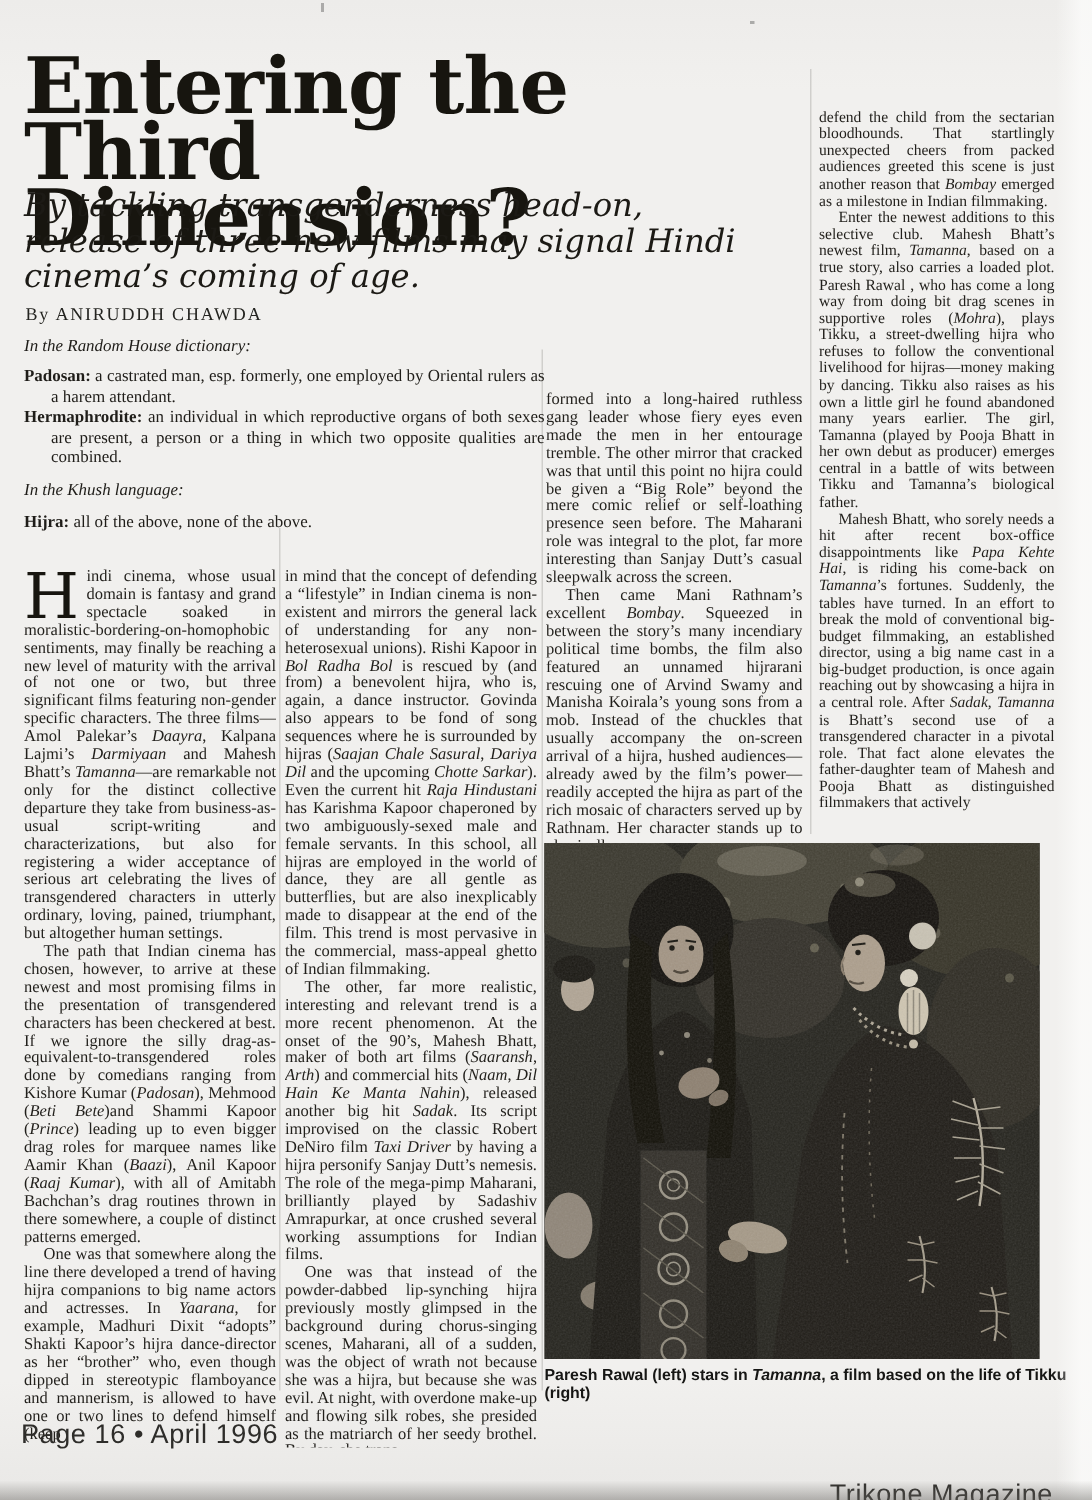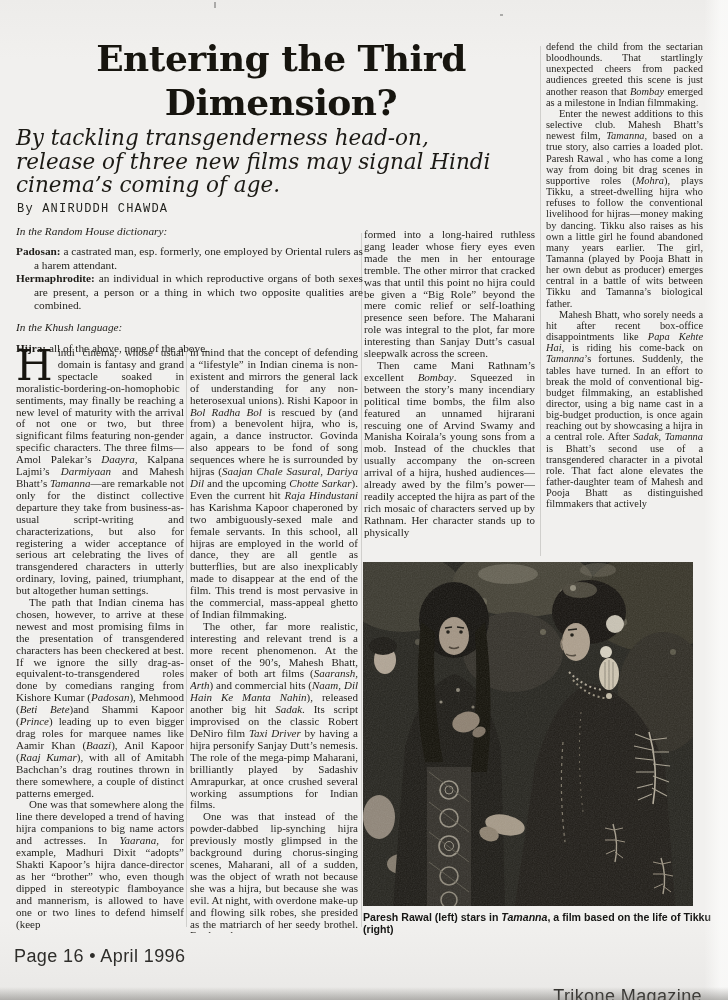--- a/index.html
+++ b/index.html
@@ -3,36 +3,36 @@
 <meta charset="utf-8">
 <style>
   html,body{margin:0;padding:0;background:#8a8a8a;}
   #page{
     position:relative;width:728px;height:1000px;margin:0 auto;overflow:hidden;
     background:linear-gradient(180deg,#edecea 0%,#f1f0ee 6%,#f1f0ee 92%,#e9e8e6 100%);
     font-family:"Liberation Serif","DejaVu Serif",serif;color:#211f1b;
   }
   
   .title{position:absolute;left:16px;top:36px;width:530px;
-    font-family:"DejaVu Serif",serif;font-weight:bold;font-size:36px;line-height:44px;
-    letter-spacing:-0.5px;color:#17150f;text-align:center;}
+    font-family:"DejaVu Serif",serif;font-weight:bold;font-size:52px;line-height:44px;
+    letter-spacing:-0.5px;color:#17150f;}
   .subtitle{position:absolute;left:16px;top:126px;width:540px;
     font-family:"DejaVu Serif",serif;font-style:italic;font-weight:normal;
     font-size:21.5px;line-height:23.5px;color:#1c1a15;}
   .byline{position:absolute;left:17px;top:202px;
-    font-family:Liberation Mono, monospace;font-size:12px;letter-spacing:1.2px;color:#242420;}
+    font-family:Liberation Serif, serif;font-size:12px;letter-spacing:1.2px;color:#242420;}
   
   .defs{position:absolute;left:16px;top:225px;width:347px;
     font-size:11.3px;line-height:13.4px;color:#1f1d19;}
   .defs .intro{font-style:italic;margin:0 0 7px 0;}
   .defs .intro2{font-style:italic;margin:9px 0 7px 0;}
   .defs .entry{margin:0;padding-left:18px;text-indent:-18px;text-align:justify;}
   .defs .term{font-weight:bold;}
   
-  .col{position:absolute;text-align:justify;color:#211f1b;overflow:hidden;}
+  .col{position:absolute;text-align:justify;color:#211f1b;overflow:hidden;margin-top:32px;}
   #col1{left:16px;top:347px;width:168px;height:586px;font-size:11px;line-height:11.9px;}
   #col2{left:190px;top:347px;width:168px;height:586px;font-size:11px;line-height:11.9px;}
   #col3{left:364px;top:229px;width:171px;height:331px;font-size:11px;line-height:11.9px;}
   #col4{left:546px;top:41px;width:157px;height:519px;font-size:10.4px;line-height:11.15px;}
   .col p{margin:0;}
   .col p + p{text-indent:13px;}
   .dropcap{float:left;font-family:"DejaVu Serif",serif;font-size:42px;line-height:33px;
     padding:2px 5px 0 0;color:#17150f;}
   
   .vrule{position:absolute;width:1px;background:rgba(40,38,34,0.16);}

